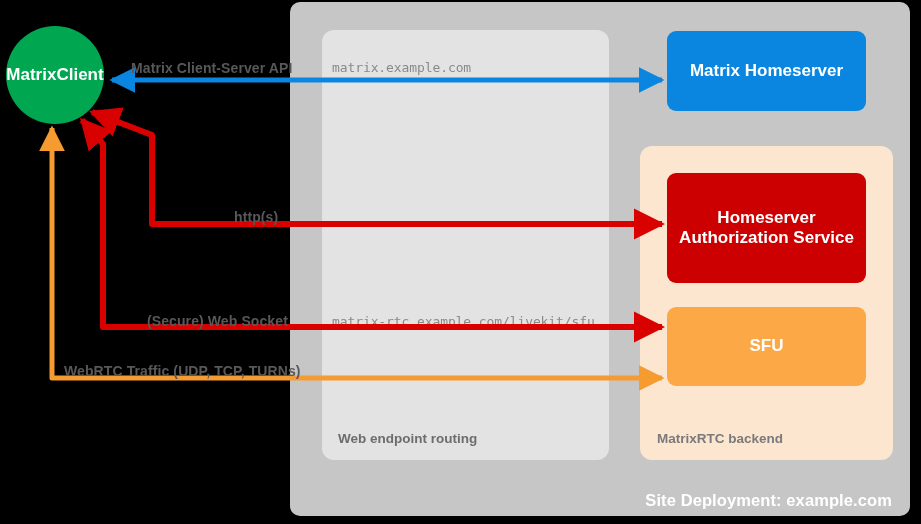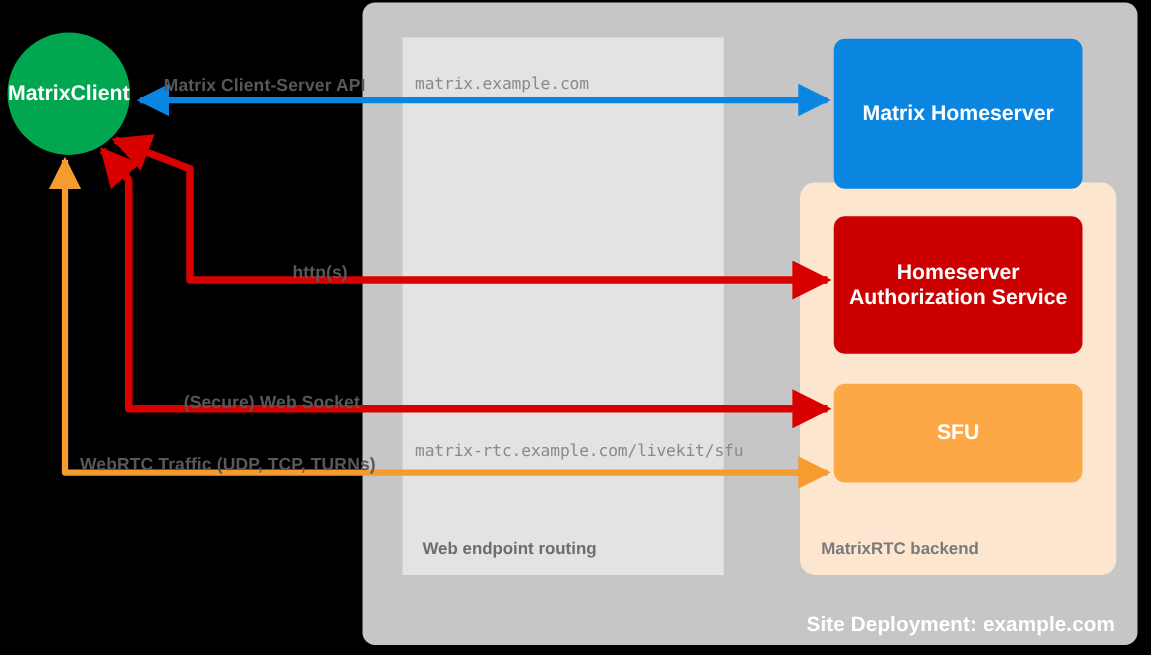--- a/index.html
+++ b/index.html
@@ -16,53 +16,53 @@
     background:#c6c6c6; border-radius:10px;
   }
   .site-label {
     position:absolute; right:18px; bottom:6px;
     color:#ffffff; font-size:16.5px; font-weight:bold; letter-spacing:.1px;
     white-space:nowrap;
   }
 
   
   .routing-panel {
-    position:absolute; left:322px; top:30px; width:257px; height:430px;
-    background:#e3e3e3; border-radius:0;
+    position:absolute; left:322px; top:30px; width:287px; height:430px;
+    background:#e3e3e3; border-radius:12px;
   }
   .routing-label {
     position:absolute; left:16px; bottom:14px;
     color:#6d6d6d; font-size:13.5px; font-weight:bold; white-space:nowrap;
   }
   .url {
     position:absolute; left:332px;
     font-family:"DejaVu Sans Mono", monospace;
     font-size:13px; color:#8a8a8a; white-space:nowrap; letter-spacing:-.1px;
   }
   .url.u1 { top:60px; }
   .url.u2 { top:211px; }
-  .url.u3 { top:314px;margin-top:40px; }
+  .url.u3 { top:314px; }
 
   
   .backend-panel {
     position:absolute; left:640px; top:146px; width:253px; height:314px;
     background:#fce6d0; border-radius:12px;
   }
   .backend-label {
     position:absolute; left:17px; bottom:14px;
     color:#7a7a7a; font-size:13.5px; font-weight:bold; white-space:nowrap;
   }
 
   
   .node-box {
     position:absolute; border-radius:9px; display:flex;
     align-items:center; justify-content:center; text-align:center;
     color:#fff; font-weight:bold; line-height:1.18;
   }
-  .homeserver { left:667px; top:31px; width:199px; height:120px;
+  .homeserver { left:667px; top:31px; width:199px; height:80px;
     background:#0b86e0; font-size:17px; }
   .authsvc { left:667px; top:173px; width:199px; height:110px;
     background:#cc0000; font-size:17px; }
   .sfu { left:667px; top:307px; width:199px; height:79px;
     background:#fca846; font-size:17px; }
 
   .client-circle {
     position:absolute; left:6px; top:26px; width:98px; height:98px;
     border-radius:50%; background:#00a650; color:#fff;
     display:flex; align-items:center;

